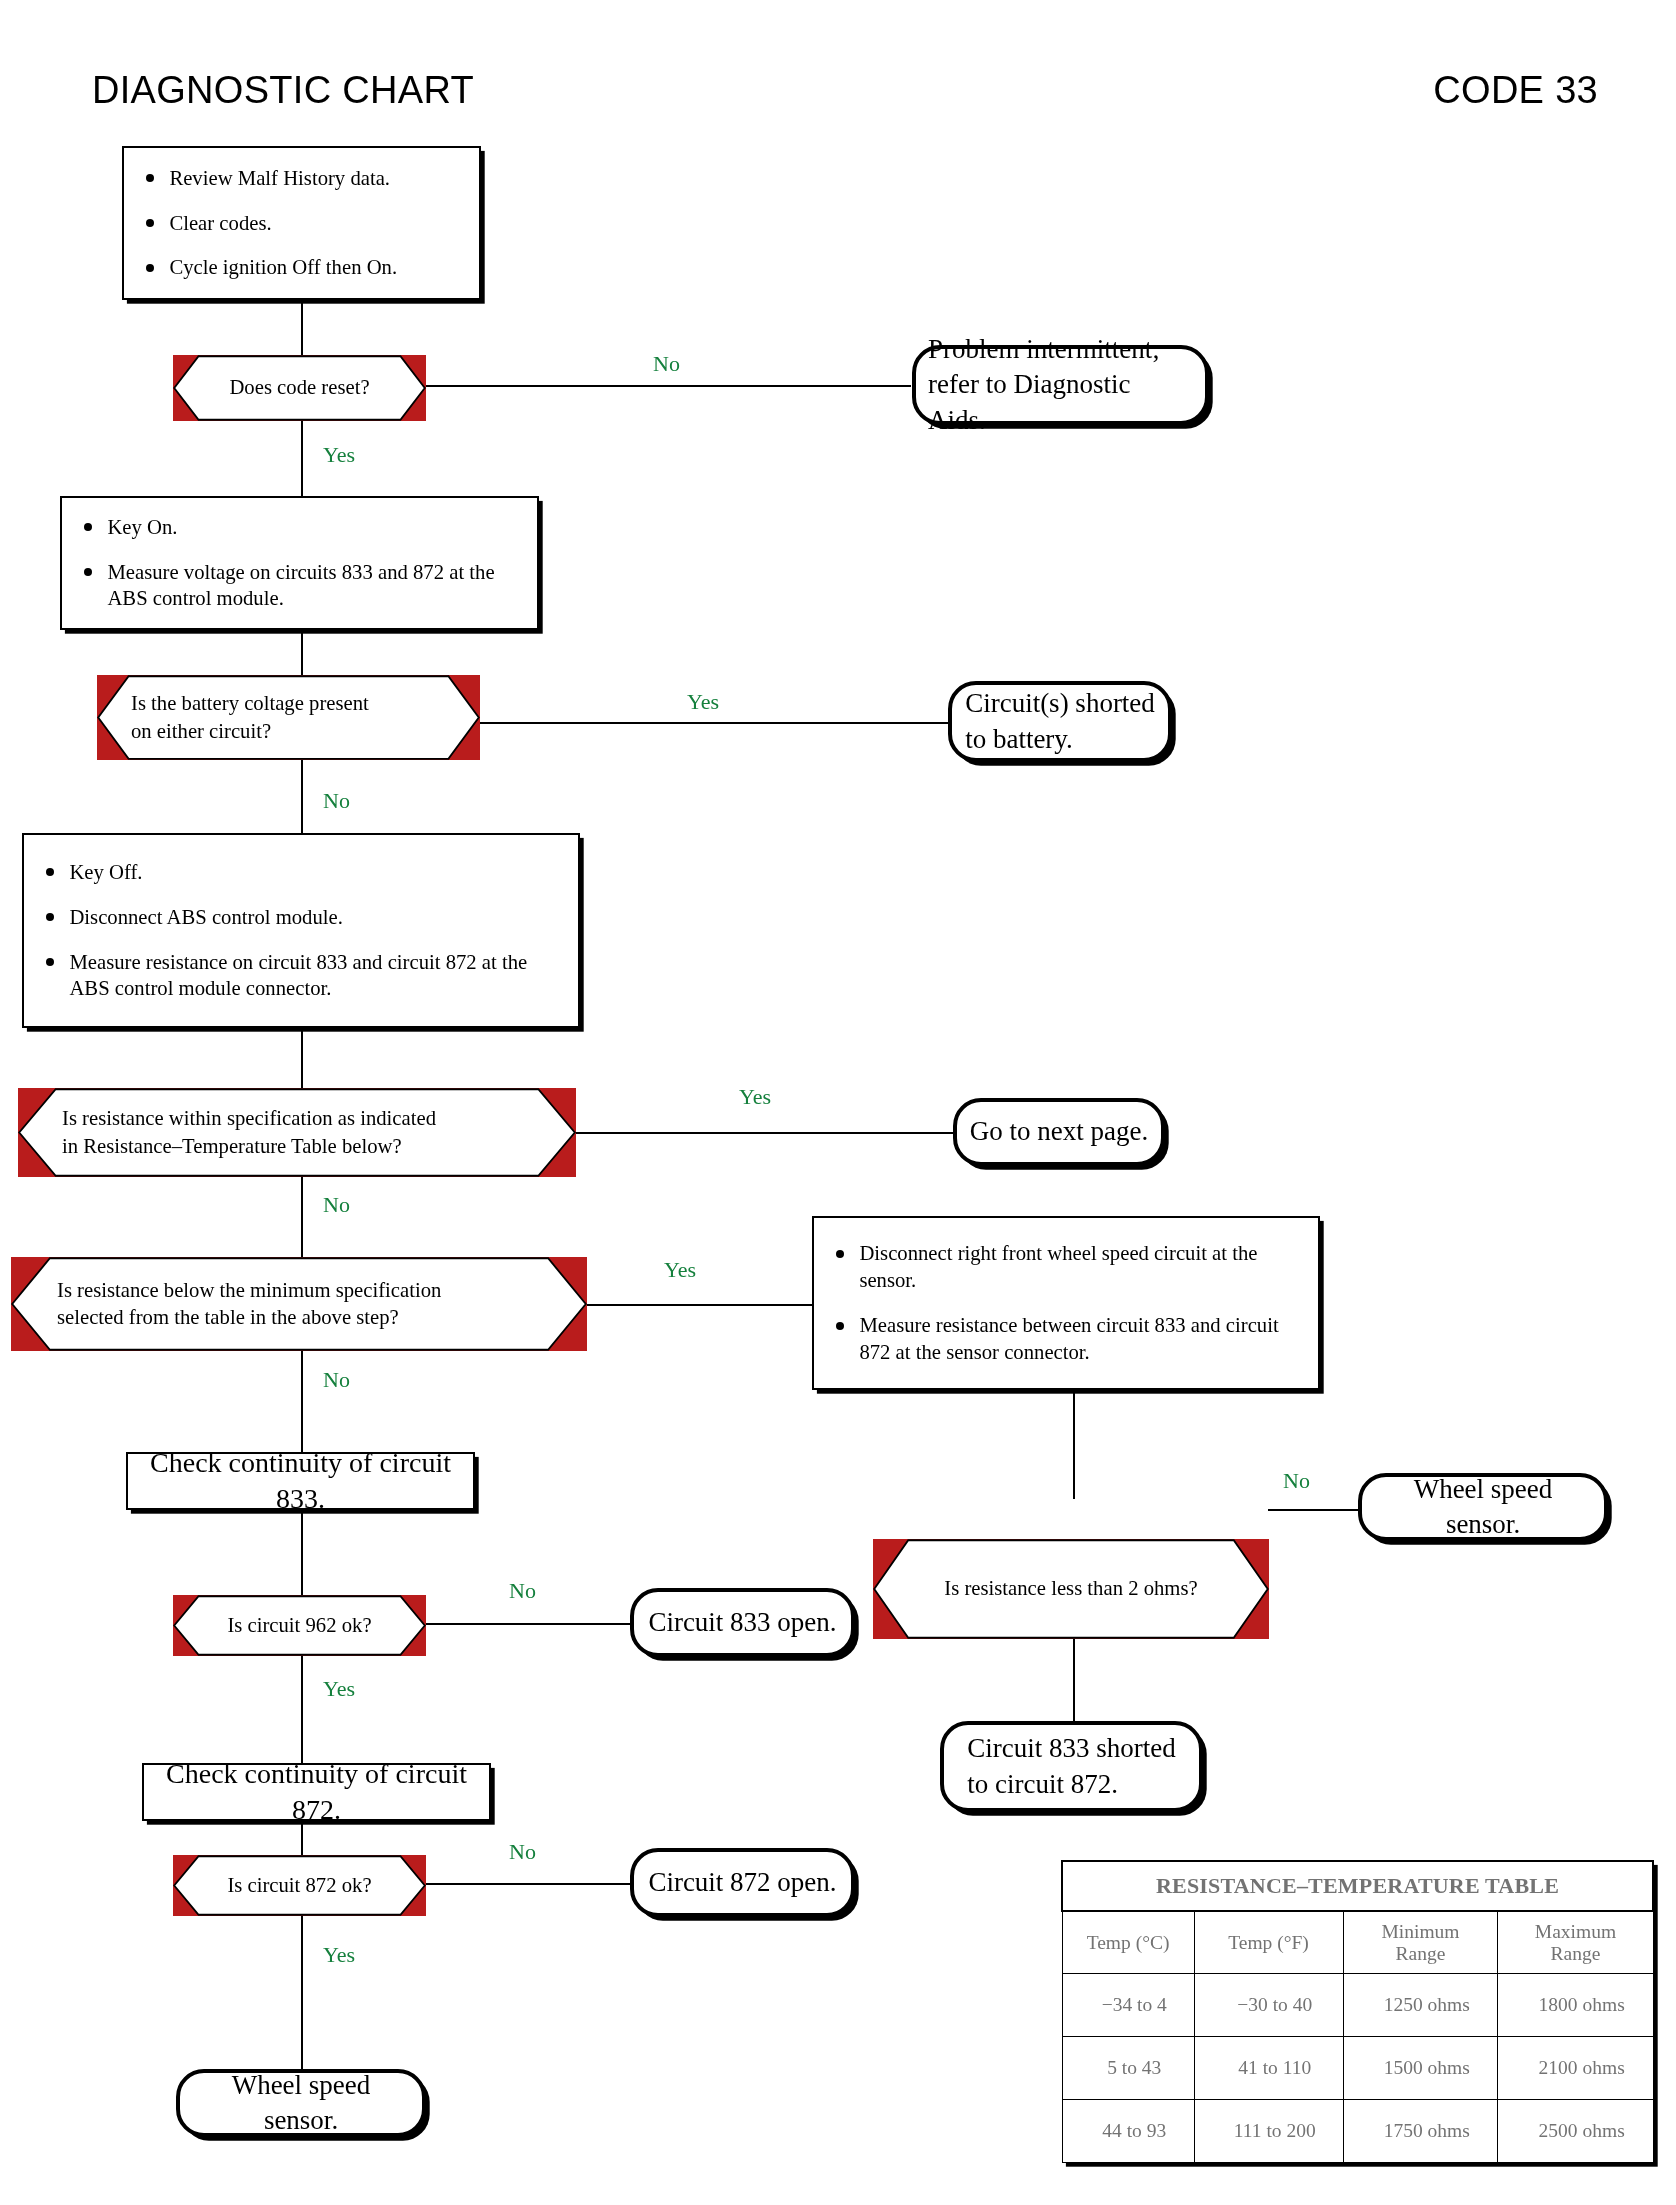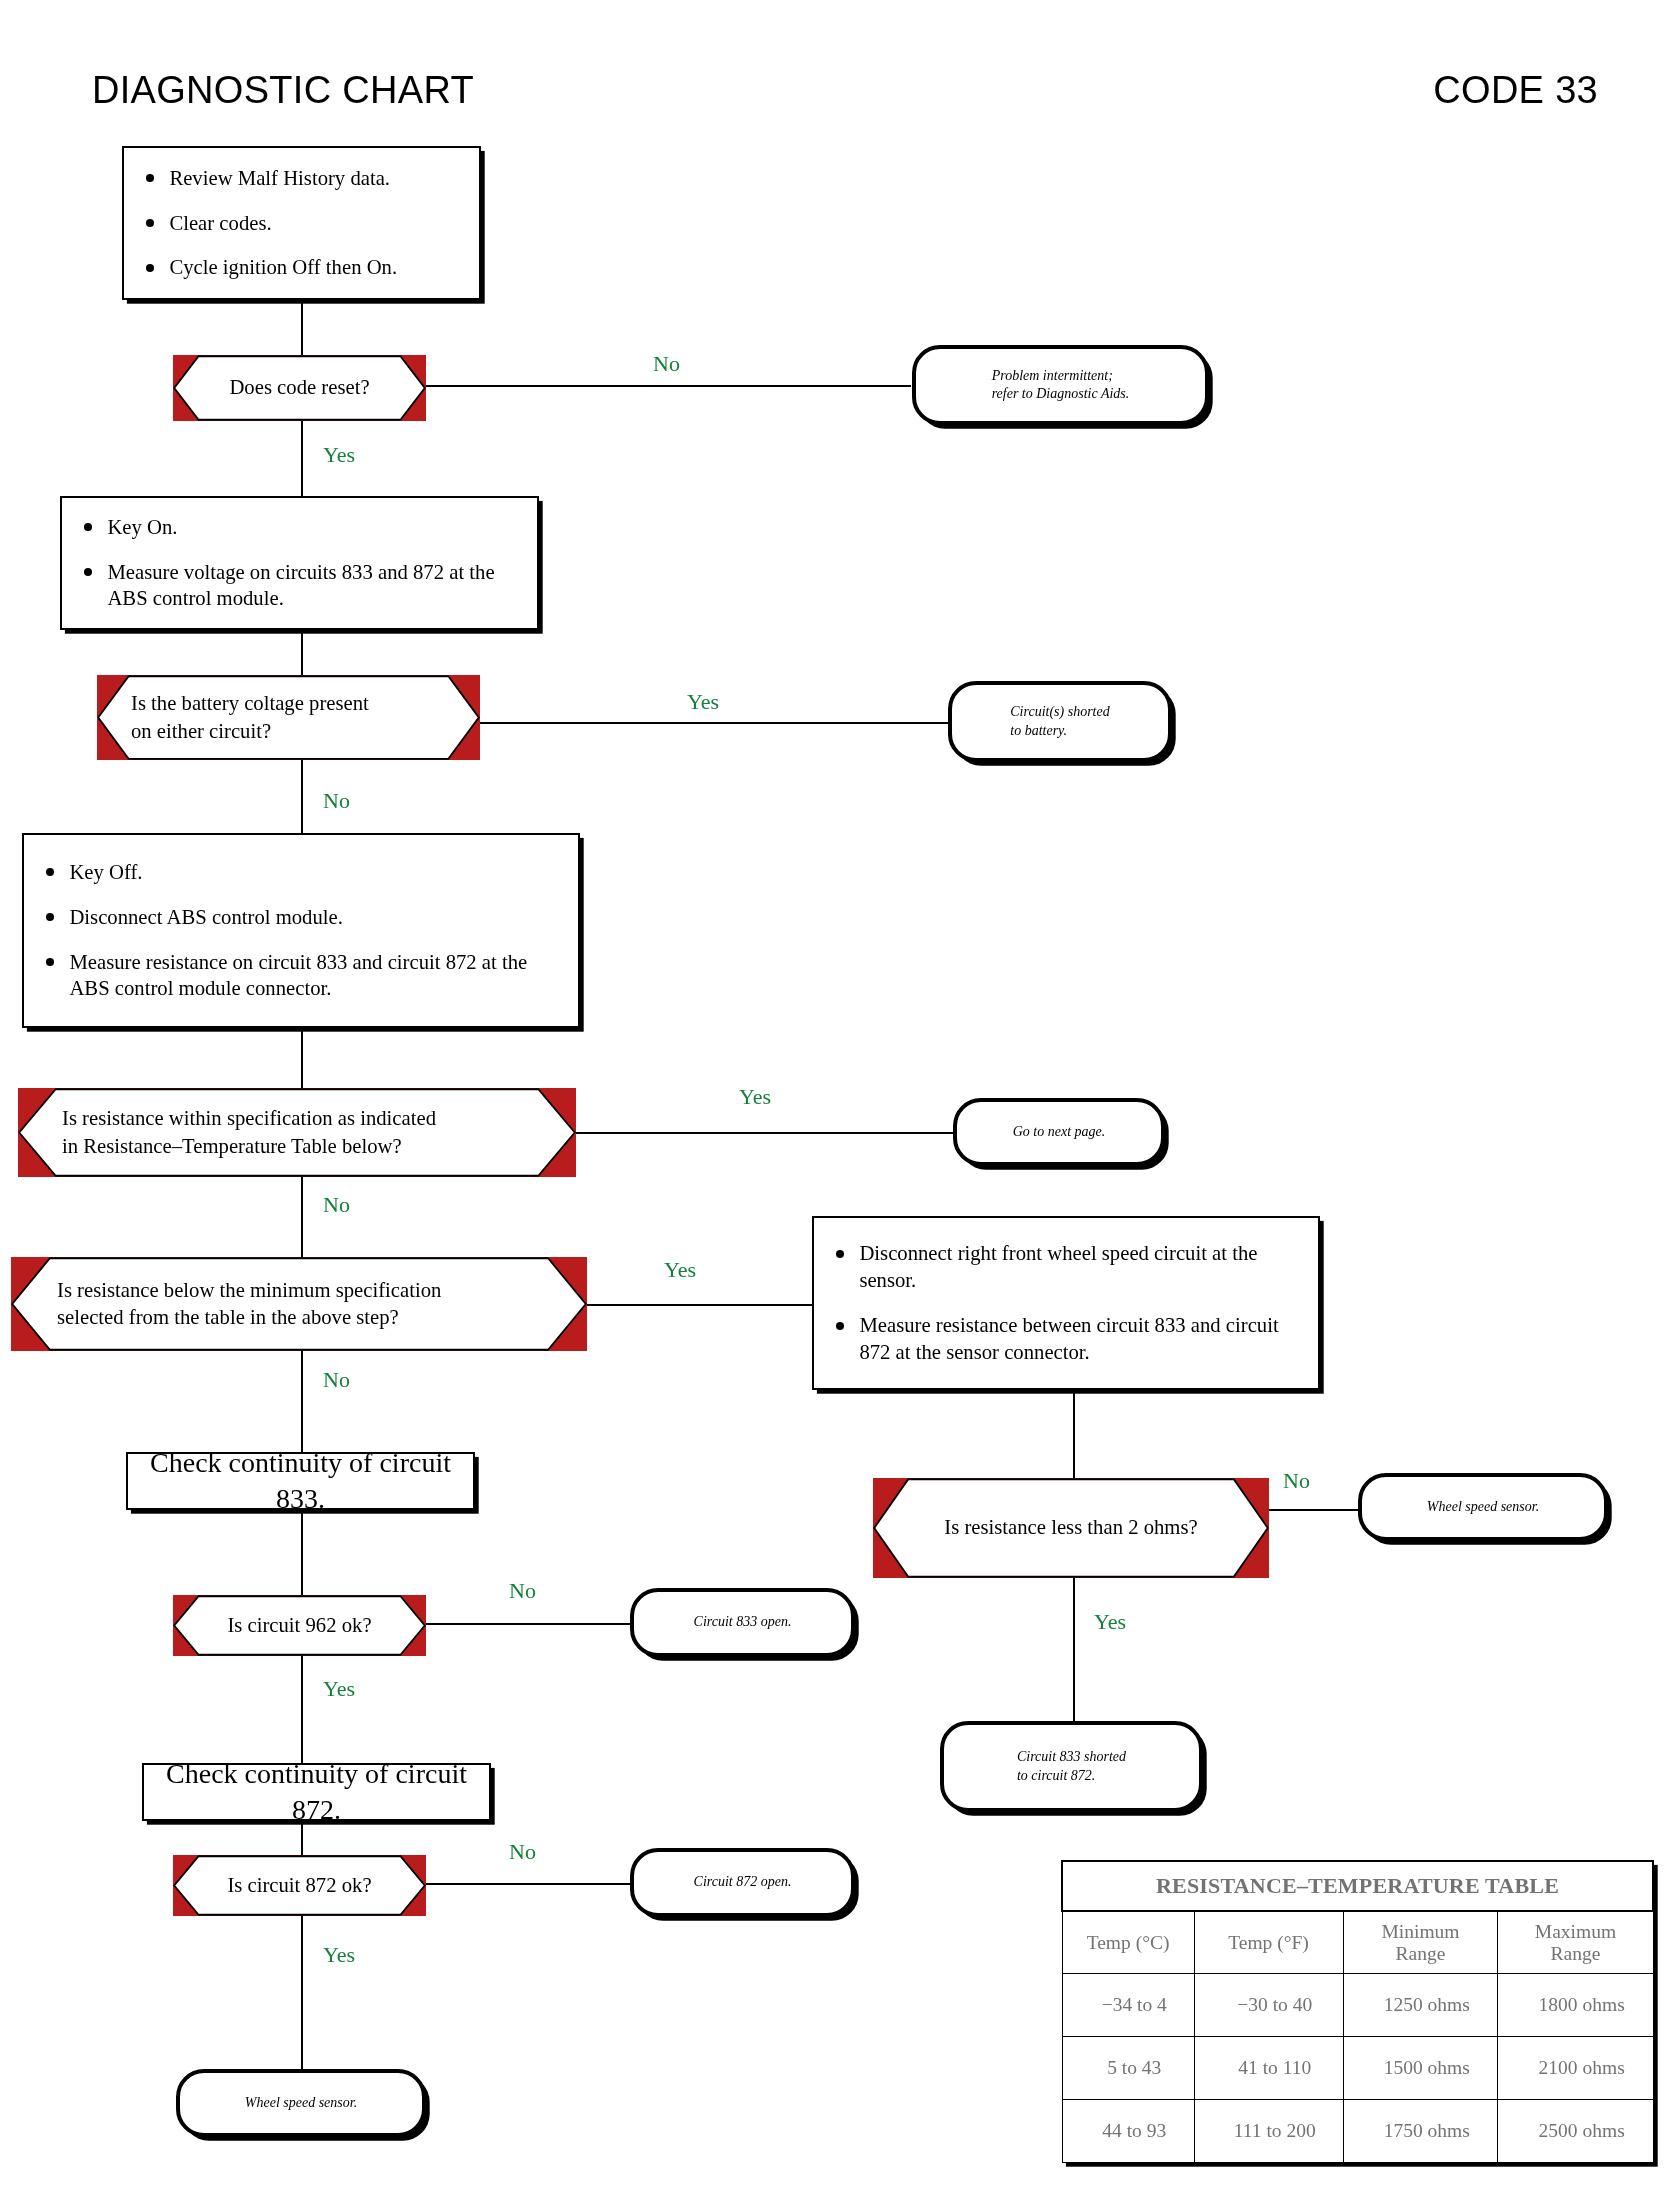--- a/index.html
+++ b/index.html
@@ -85,24 +85,23 @@
   .term{
     position:absolute;
     box-sizing:border-box;
     background:#fff;
     border:4.9px solid #000;
     border-radius:28px/28px;
     box-shadow:4.9px 4.9px 0 -1.2px #000;
     display:flex;align-items:center;justify-content:center;
   }
   .term .ttxt{
-    font-size:14px;line-height:1.3;
+    font-size:27px;line-height:1.3;
     text-align:center;
     padding:0 12px;
-    font-style:italic;
   }
   .term.left .ttxt{text-align:left;}
 
   
   .ln{position:absolute;background:#000;}
   .lnv{width:1.8px;}
   .lnh{height:1.8px;}
 
   
   .elbl{
@@ -352,21 +351,21 @@
       <div>Circuit 872 open.</div>
     </div>
   </div>
 
   <div class="term" style="left:176px;top:2069px;width:250px;height:68px;">
     <div class="ttxt">
       <div>Wheel speed sensor.</div>
     </div>
   </div>
 
-  <div class="dec center" style="left:873px;top:1478px;width:396px;height:100px;">
+  <div class="dec center" style="left:873px;top:1539px;width:396px;height:100px;">
     <div class="hexwrap">
       <svg viewBox="0 0 652 164" preserveAspectRatio="none">
         <polygon points="58,2 594,2 650,82 594,162 58,162 2,82" fill="#fff" stroke="#000" stroke-width="3"></polygon>
       </svg>
     </div>
     <div class="dtxt" style="padding:0 34px;">Is resistance less than 2 ohms?</div>
   </div>
 
   <div class="term" style="left:1358px;top:1473px;width:250px;height:68px;">
     <div class="ttxt">

